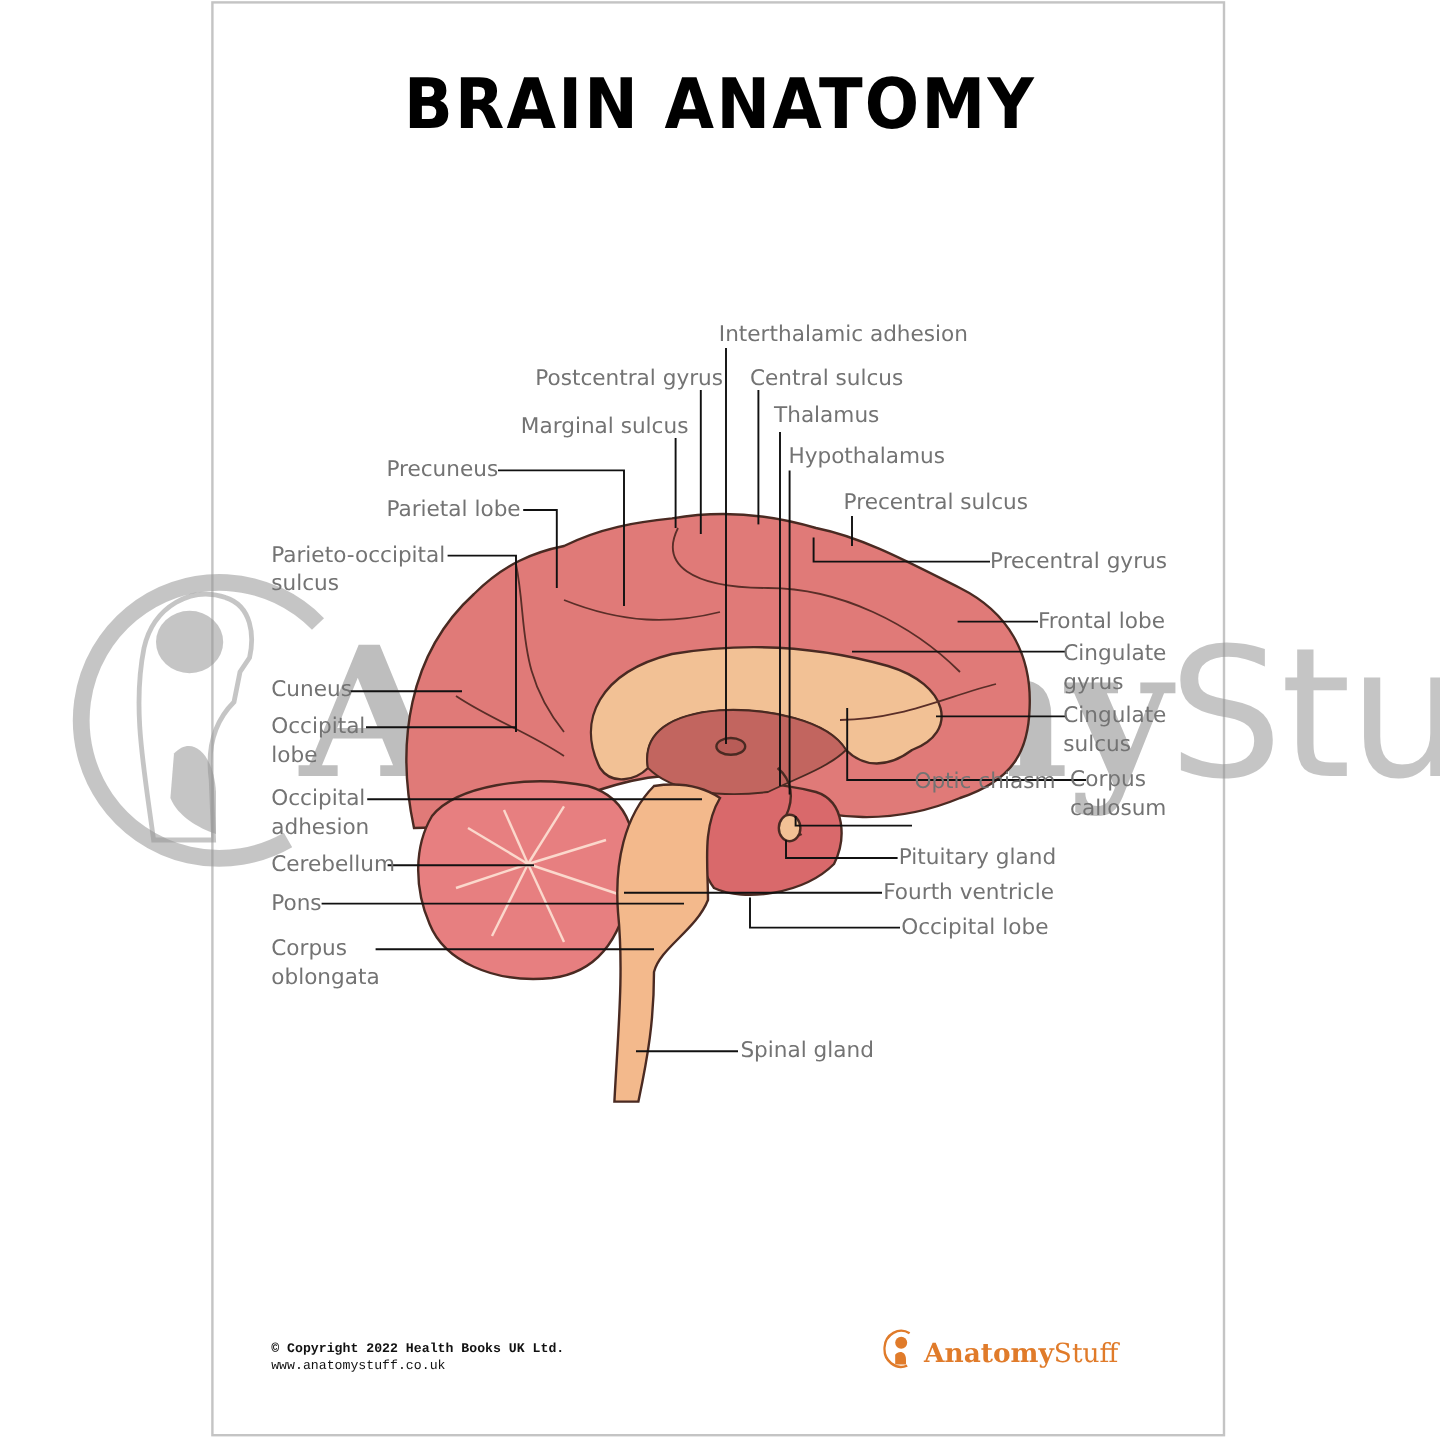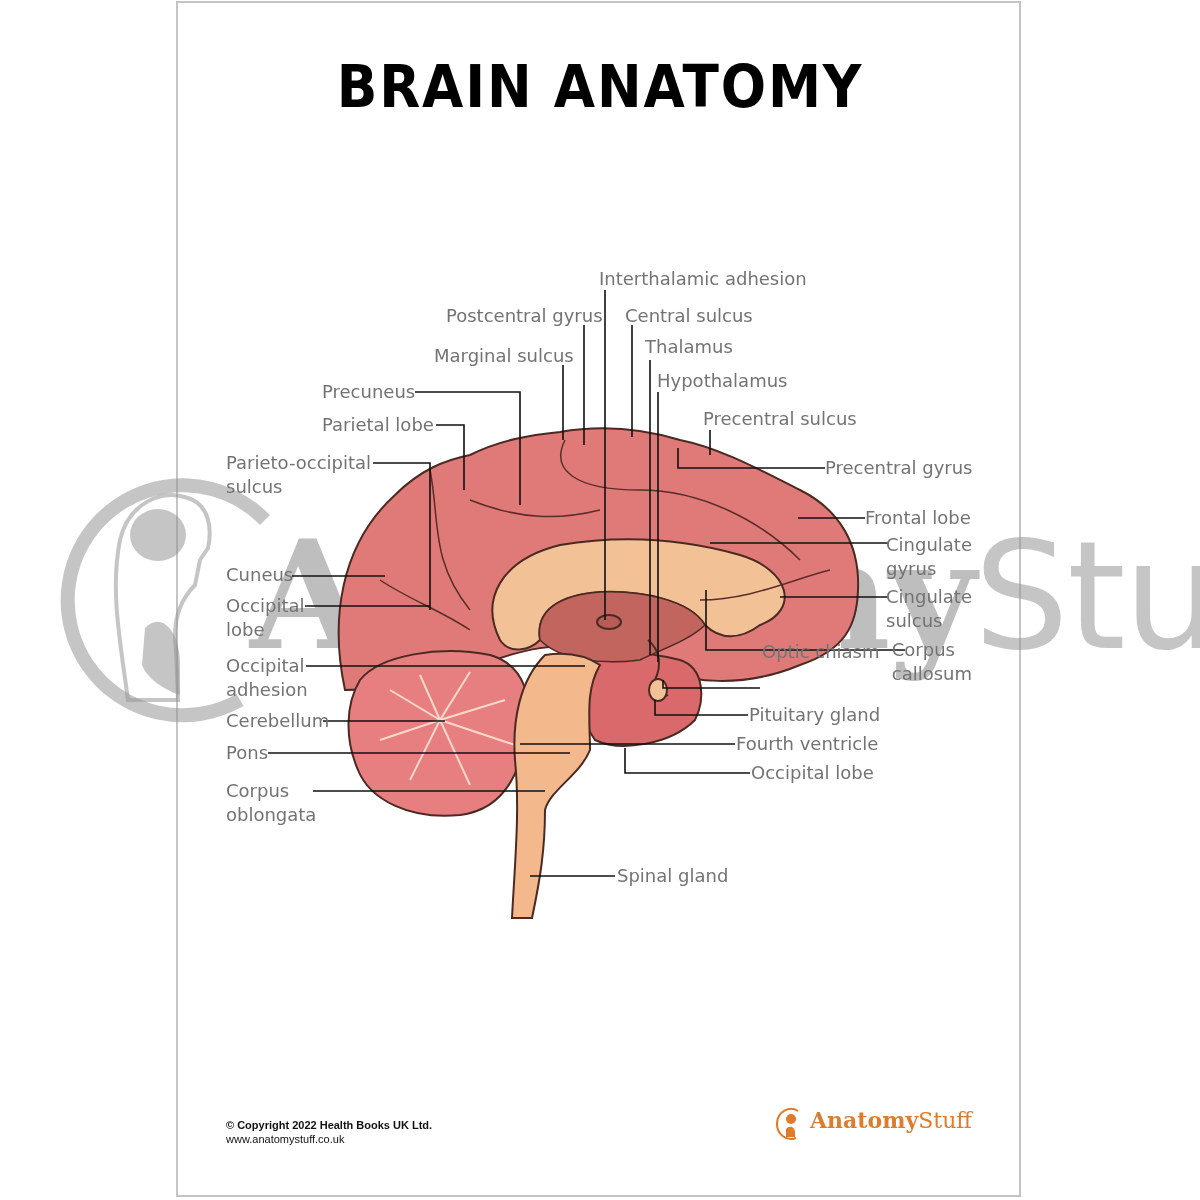--- a/index.html
+++ b/index.html
@@ -5,23 +5,23 @@
   html, body { margin:0; padding:0; }
   body { width:1200px; height:1200px; background:#ffffff; position:relative; overflow:hidden; font-family:"Liberation Sans", sans-serif; }
   .sheet { position:absolute; left:176px; top:1px; width:845px; height:1196px; border:2px solid #c4c4c4; border-top:2px solid #c4c4c4; background:#fff; box-sizing:border-box; }
   .title { position:absolute; left:0; width:1200px; top:58px; text-align:center; font-family:"DejaVu Sans", sans-serif; font-weight:bold; font-size:58px; letter-spacing:2px; color:#000; line-height:1; transform:scaleX(0.92); }
   svg.diagram { position:absolute; left:0; top:0; }
   .lbl { position:absolute; font-family:"DejaVu Sans", sans-serif; font-size:18px; color:#737373; line-height:24px; white-space:nowrap; }
   .lbl.r { text-align:left; }
   .wm-text { position:absolute; left:250px; top:520px; font-family:"DejaVu Serif", serif; font-size:150px; line-height:1; color:rgba(110,110,110,0.45); white-space:nowrap; letter-spacing:-2px; }
   .wm-text b { font-weight:bold; }
   .wm-text span.light { font-family:"DejaVu Sans", sans-serif; font-weight:normal; color:rgba(150,150,150,0.55); }
-  .copyright { position:absolute; left:226px; top:1118px; font-family:Liberation Sans, sans-serif; font-size:11px; line-height:14px; color:#111; }
+  .copyright { position:absolute; left:226px; top:1118px; font-family:Liberation Mono, monospace; font-size:11px; line-height:14px; color:#111; }
   .copyright div:first-child { font-weight:bold; }
-  .brand { position:absolute; left:776px; top:1107px; display:flex; align-items:flex-start; }
+  .brand { position:absolute; left:736px; top:1107px; display:flex; align-items:flex-end; }
   .brand-text { font-family:"DejaVu Serif", serif; font-size:22px; color:#e07b2a; margin-left:4px; }
   .brand-text b { font-weight:bold; }
 </style>
 </head>
 <body>
 
 <div class="sheet"></div>
 
 <svg class="diagram" width="1200" height="1200">
   <path d="M 265 520 A 115 115 0 1 0 240 700" fill="none" stroke="rgba(150,150,150,0.55)" stroke-width="14"></path>

